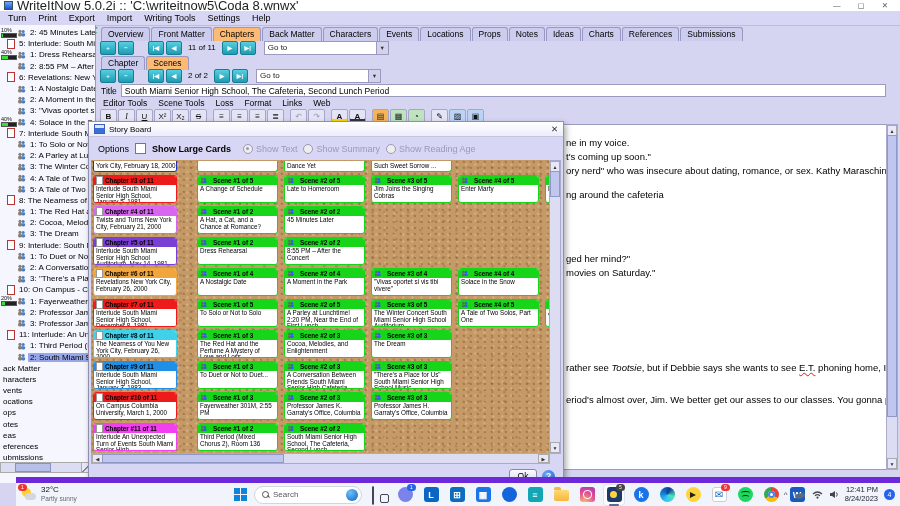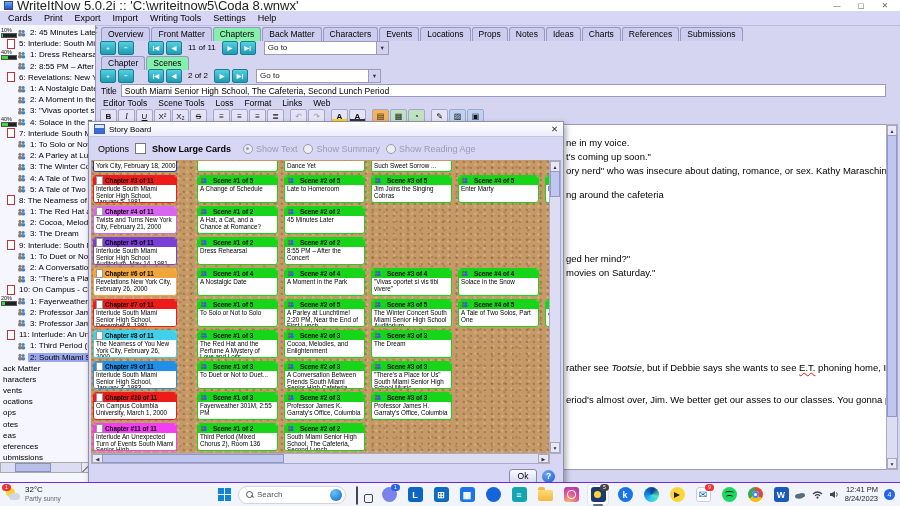--- a/index.html
+++ b/index.html
@@ -30,21 +30,21 @@
   .pageic{width:6px;height:8px;background:#fff;border:1px solid #b33;margin-right:2px;flex:none;}
   .sb-h{position:absolute;bottom:10px;left:0;width:82px;height:9px;background:#dcdcf2;border:1px solid #aaa;display:flex;align-items:center;}
   .sb-h .th{margin-left:14px;width:34px;height:7px;background:#b8c0ea;border:1px solid #8890c0;}
   .grip{position:absolute;bottom:10px;right:1px;width:11px;height:9px;background:#e8e8fa;border:1px solid #aaa;
     background-image:linear-gradient(135deg,transparent 45%,#888 45%,#888 55%,transparent 55%);}
   
   #main{position:absolute;left:96px;top:25px;right:0;bottom:23px;}
   .splitter{position:absolute;left:-1px;top:0;width:5px;height:22px;display:flex;flex-direction:column;font-size:4.5px;color:#3a5;line-height:5px;}
   .tabs{position:absolute;top:2px;left:5px;display:flex;gap:1px;}
   .tab{font-size:8.5px;padding:1px 6px 2px;background:#ccccee;border:1px solid #9898c2;border-bottom:none;border-radius:3px 3px 0 0;color:#000;}
-  .tab.active{background:#86efac;}
+  .tab.active{background:#fdba74;}
   .tabs2{top:31px;}
   .navrow{position:absolute;left:4px;height:13px;display:flex;align-items:center;gap:2px;}
   .nr1{top:16px;} .nr2{top:44px;}
   .nbtn{width:14px;height:12px;background:linear-gradient(#55cfe0,#1f9cb2);border:1px solid #157e93;border-radius:2px;color:#fff;
     font-size:6px;font-weight:bold;display:flex;align-items:center;justify-content:center;flex:none;}
   .ngap{width:4px;} .navpos{font-size:8px;margin:0 4px;color:#000;}
   .combo{width:120px;height:12px;background:#fff;border:1px solid #9a9abf;display:flex;align-items:center;font-size:8px;color:#222;padding-left:3px;margin-left:6px;gap:40px;}
   .combo .arr{margin-left:auto;width:11px;height:100%;background:#d2d2ee;border-left:1px solid #9a9abf;font-size:5.5px;display:flex;align-items:center;justify-content:center;color:#333;}
   .titlerow{position:absolute;top:59px;left:5px;right:14px;height:13px;display:flex;align-items:center;gap:4px;font-size:8.5px;color:#000;}
   .titleinput{flex:1;height:11px;background:#fff;border:1px solid #9a9abf;font-size:8.5px;padding:0 3px;display:flex;align-items:center;white-space:nowrap;overflow:hidden;}
@@ -95,21 +95,21 @@
   #dvscroll{position:absolute;right:2px;top:38px;bottom:33px;width:10px;background:#dcdcf2;border:1px solid #aaaacc;}
   #dvthumb{position:absolute;left:0;right:0;top:10px;height:24px;background:#c0c6ee;border:1px solid #9098c8;}
   #dhscroll{position:absolute;left:2px;right:13px;bottom:23px;height:9px;background:#dcdcf2;border:1px solid #aaaacc;}
   #dhthumb{position:absolute;left:10px;top:0;bottom:0;width:180px;background:#c0c6ee;border:1px solid #9098c8;}
   .harr{position:absolute;top:0;bottom:0;width:9px;background:#e8e8fa;border:1px solid #aaa;font-size:5px;display:flex;align-items:center;justify-content:center;color:#333;}
   .harr.l{left:0;} .harr.r{right:0;}
   .dlg-foot{position:absolute;left:0;right:0;bottom:0;height:22px;display:flex;align-items:center;justify-content:flex-end;gap:5px;padding-right:8px;}
   .okbtn{width:26px;height:13px;background:linear-gradient(#fafaff,#d8d8f0);border:1px solid #8888aa;border-radius:3px;font-size:8.5px;display:flex;align-items:center;justify-content:center;color:#000;}
   .helpbtn{width:13px;height:13px;border-radius:50%;background:radial-gradient(circle at 35% 30%,#6ea8f5,#1b59c8);color:#fff;font-size:8.5px;font-weight:bold;display:flex;align-items:center;justify-content:center;}
   
-  #taskbar{position:absolute;left:0;right:0;bottom:0;height:23px;background:#f1f5fb;border-top:1px solid #6d28d9;z-index:20;}
+  #taskbar{position:absolute;left:16px;right:0;bottom:0;height:23px;background:#f1f5fb;border-top:6px solid #6d28d9;z-index:20;}
   #weather{position:absolute;left:5px;top:2px;display:flex;gap:4px;align-items:center;}
   .wxico{position:relative;width:16px;height:16px;}
   .wxsun{position:absolute;left:1px;top:2px;width:9px;height:9px;border-radius:50%;background:#ffcf33;}
   .wxcloud{position:absolute;left:4px;top:7px;width:11px;height:7px;border-radius:5px;background:#cfd8e4;}
   .badge{position:absolute;min-width:7px;height:7px;border-radius:4px;background:#e33;color:#fff;font-size:5px;line-height:7px;text-align:center;padding:0 1px;}
   .wxbadge{left:-3px;top:-2px;}
   .wxtxt{display:flex;flex-direction:column;line-height:9px;}
   .wxtemp{font-size:8px;color:#111;} .wxcond{font-size:6.5px;color:#667;}
   #centerbar{position:absolute;left:218px;top:0;height:23px;display:flex;align-items:center;gap:7px;}
   .winlogo{width:13px;height:13px;display:grid;grid-template-columns:6px 6px;grid-template-rows:6px 6px;gap:1px;}
@@ -157,21 +157,21 @@
     <span class="appico"></span>
     <span class="tb-title">WriteItNow 5.0.2i :: 'C:\writeitnow5\Coda 8.wnwx'</span>
     <span class="tb-controls">
       <span>—</span>
       <span>▢</span>
       <span>✕</span>
     </span>
   </div>
 
   <div id="menubar">
-      <div class="mitem">Cards</div>
+      <div class="mitem">Turn</div>
       <div class="mitem">Print</div>
       <div class="mitem">Export</div>
       <div class="mitem">Import</div>
       <div class="mitem">Writing Tools</div>
       <div class="mitem">Settings</div>
       <div class="mitem">Help</div>
     </div>
 
   <div id="sidebar">
     <div id="sitems">

